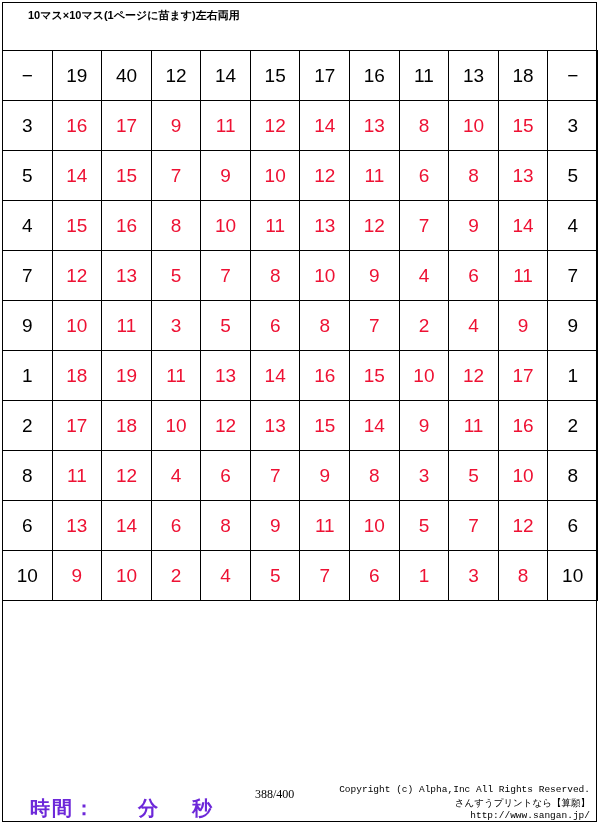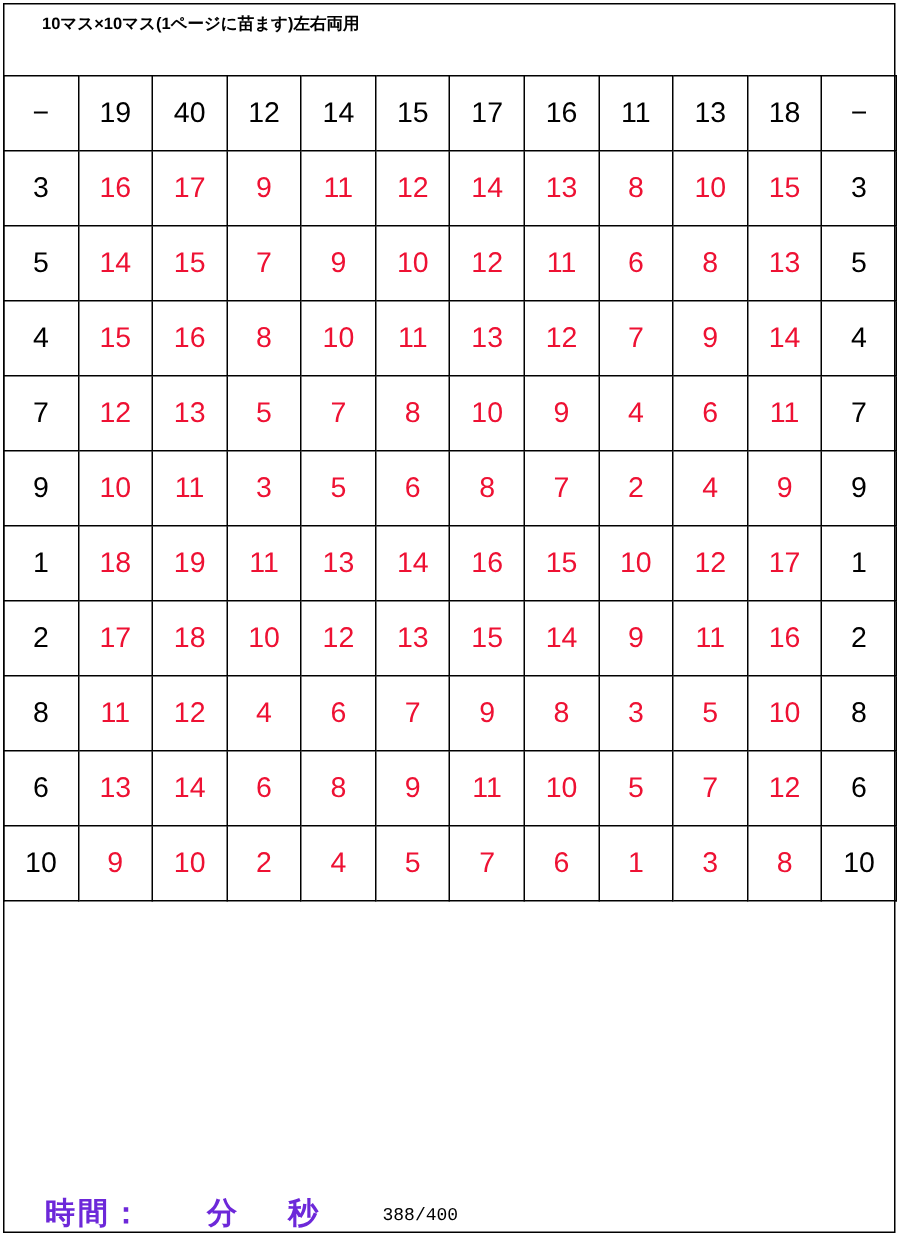--- a/index.html
+++ b/index.html
@@ -73,24 +73,24 @@
     font-size: 20px;
     font-weight: bold;
     color: #6d28d9;
     letter-spacing: 2px;
   }
   .time-line .gap1 { display: inline-block; width: 42px; }
   .time-line .gap2 { display: inline-block; width: 32px; }
   .page-no {
     position: absolute;
     left: 255px;
-    top: 28px;
+    top: 12px;
     font-size: 12px;
     color: #000;
-    font-family: Liberation Mono, monospace;
+    font-family: Liberation Serif, serif;
   }
   .copyright {
     position: absolute;
     right: 10px;
     top: 8px;
     width: 290px;
     text-align: right;
     font-size: 9.5px;
     line-height: 13px;
     color: #000;
@@ -266,13 +266,18 @@
         </tr>
       </tbody>
   </table>
 </div>
 
 <div class="footer">
   <div class="time-line">
     <span>時間：</span><span class="gap1"></span><span>分</span><span class="gap2"></span><span>秒</span>
   </div>
   <div class="page-no">388/400</div>
+  <div class="copyright">
+    <div>Copyright (c) Alpha,Inc All Rights Reserved.</div>
+    <div class="jp">さんすうプリントなら【算願】</div>
+    <div>http://www.sangan.jp/</div>
+  </div>
 </div>
 
 </body></html>

